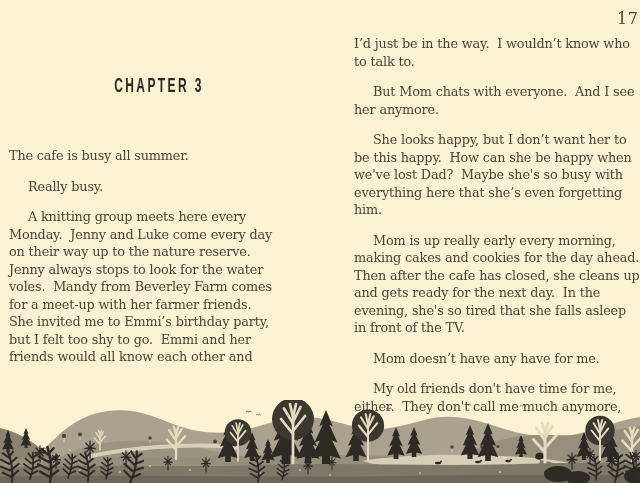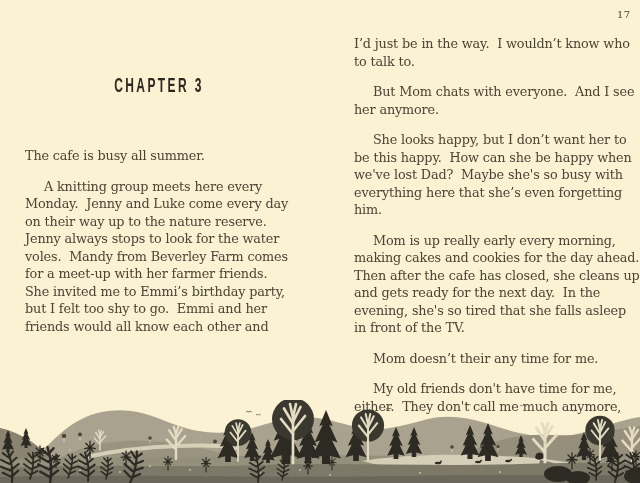--- a/index.html
+++ b/index.html
@@ -1,51 +1,52 @@
 <!DOCTYPE html>
 <html><head>
 <meta charset="utf-8">
 <style>
   html,body{margin:0;padding:0;background:#faf2d2;}
   .book{position:relative;width:640px;height:483px;background:#faf2d2;overflow:hidden;
         font-family:"DejaVu Serif",serif;color:#4a4437;}
   .chapter{position:absolute;top:76px;left:25px;width:268px;margin:0;text-align:center;
            font-family:"Liberation Sans",sans-serif;font-weight:bold;font-size:15px;
            letter-spacing:3px;color:#2d2921;transform:scaleX(.8) scaleY(1.3);transform-origin:center;}
-  .pagenum{position:absolute;top:9px;left:617px;font-size:10px;letter-spacing:.5px;color:#4a4437;text-align:center;}
+  .pagenum{position:absolute;top:9px;left:617px;font-size:16px;letter-spacing:.5px;color:#4a4437;text-align:center;}
   .col{position:absolute;}
-  .col-left{left:25px;top:147px;width:270px;}
+  .col-left{left:9px;top:147px;width:270px;}
   .col-right{left:354px;top:35px;width:288px;}
   p.para{margin:0 0 13px 0;font-size:12.8px;line-height:17.5px;letter-spacing:-.15px;
          white-space:pre-wrap;}
   p.para.indent{text-indent:19px;}
   .landscape{position:absolute;left:0;bottom:0;width:640px;height:83px;display:block;}
 </style>
 </head>
 <body>
 
 <div class="book">
 
   <h2 class="chapter">CHAPTER 3</h2>
 
   <div class="pagenum">17</div>
 
   <div class="col col-left">
 
   <p class="para"><span>The cafe is busy all summer.</span></p>
+      <p class="para indent"><span>Really busy.</span></p>
       <p class="para indent"><span>A knitting group meets here every Monday.  Jenny and Luke come every day on their way up to the nature reserve.  Jenny always stops to look for the water voles.  Mandy from Beverley Farm comes for a meet-up with her farmer friends.  She invited me to Emmi’s birthday party, but I felt too shy to go.  Emmi and her friends would all know each other and</span></p>
     </div>
 
   <div class="col col-right">
 
   <p class="para"><span>I’d just be in the way.  I wouldn’t know who to talk to.</span></p>
       <p class="para indent"><span>But Mom chats with everyone.  And I see her anymore.</span></p>
       <p class="para indent"><span>She looks happy, but I don’t want her to be this happy.  How can she be happy when we've lost Dad?  Maybe she's so busy with everything here that she’s even forgetting him.</span></p>
       <p class="para indent"><span>Mom is up really early every morning, making cakes and cookies for the day ahead.  Then after the cafe has closed, she cleans up and gets ready for the next day.  In the evening, she's so tired that she falls asleep in front of the TV.</span></p>
-      <p class="para indent"><span>Mom doesn’t their any time for me.</span></p>
+      <p class="para indent"><span>Mom doesn’t have any have for me.</span></p>
       <p class="para indent"><span>My old friends don't have time for me, either.  They don't call me much anymore, and</span></p>
     </div>
 
   <svg class="landscape" viewBox="0 0 640 83" xmlns="http://www.w3.org/2000/svg">
     <defs>
       <g id="pine">
         <path d="M0,-40 L5,-28 L2.5,-29 L8.5,-16 L4.5,-17.5 L11,-4 L3,-6 L3,0 L-3,0 L-3,-6 L-11,-4 L-4.5,-17.5 L-8.5,-16 L-2.5,-29 L-5,-28 Z"></path>
       </g>
       <g id="bareTree" fill="none" stroke="#e3dcc1" stroke-width="2" stroke-linecap="round">
         <path d="M0,0 L0,-24"></path>

